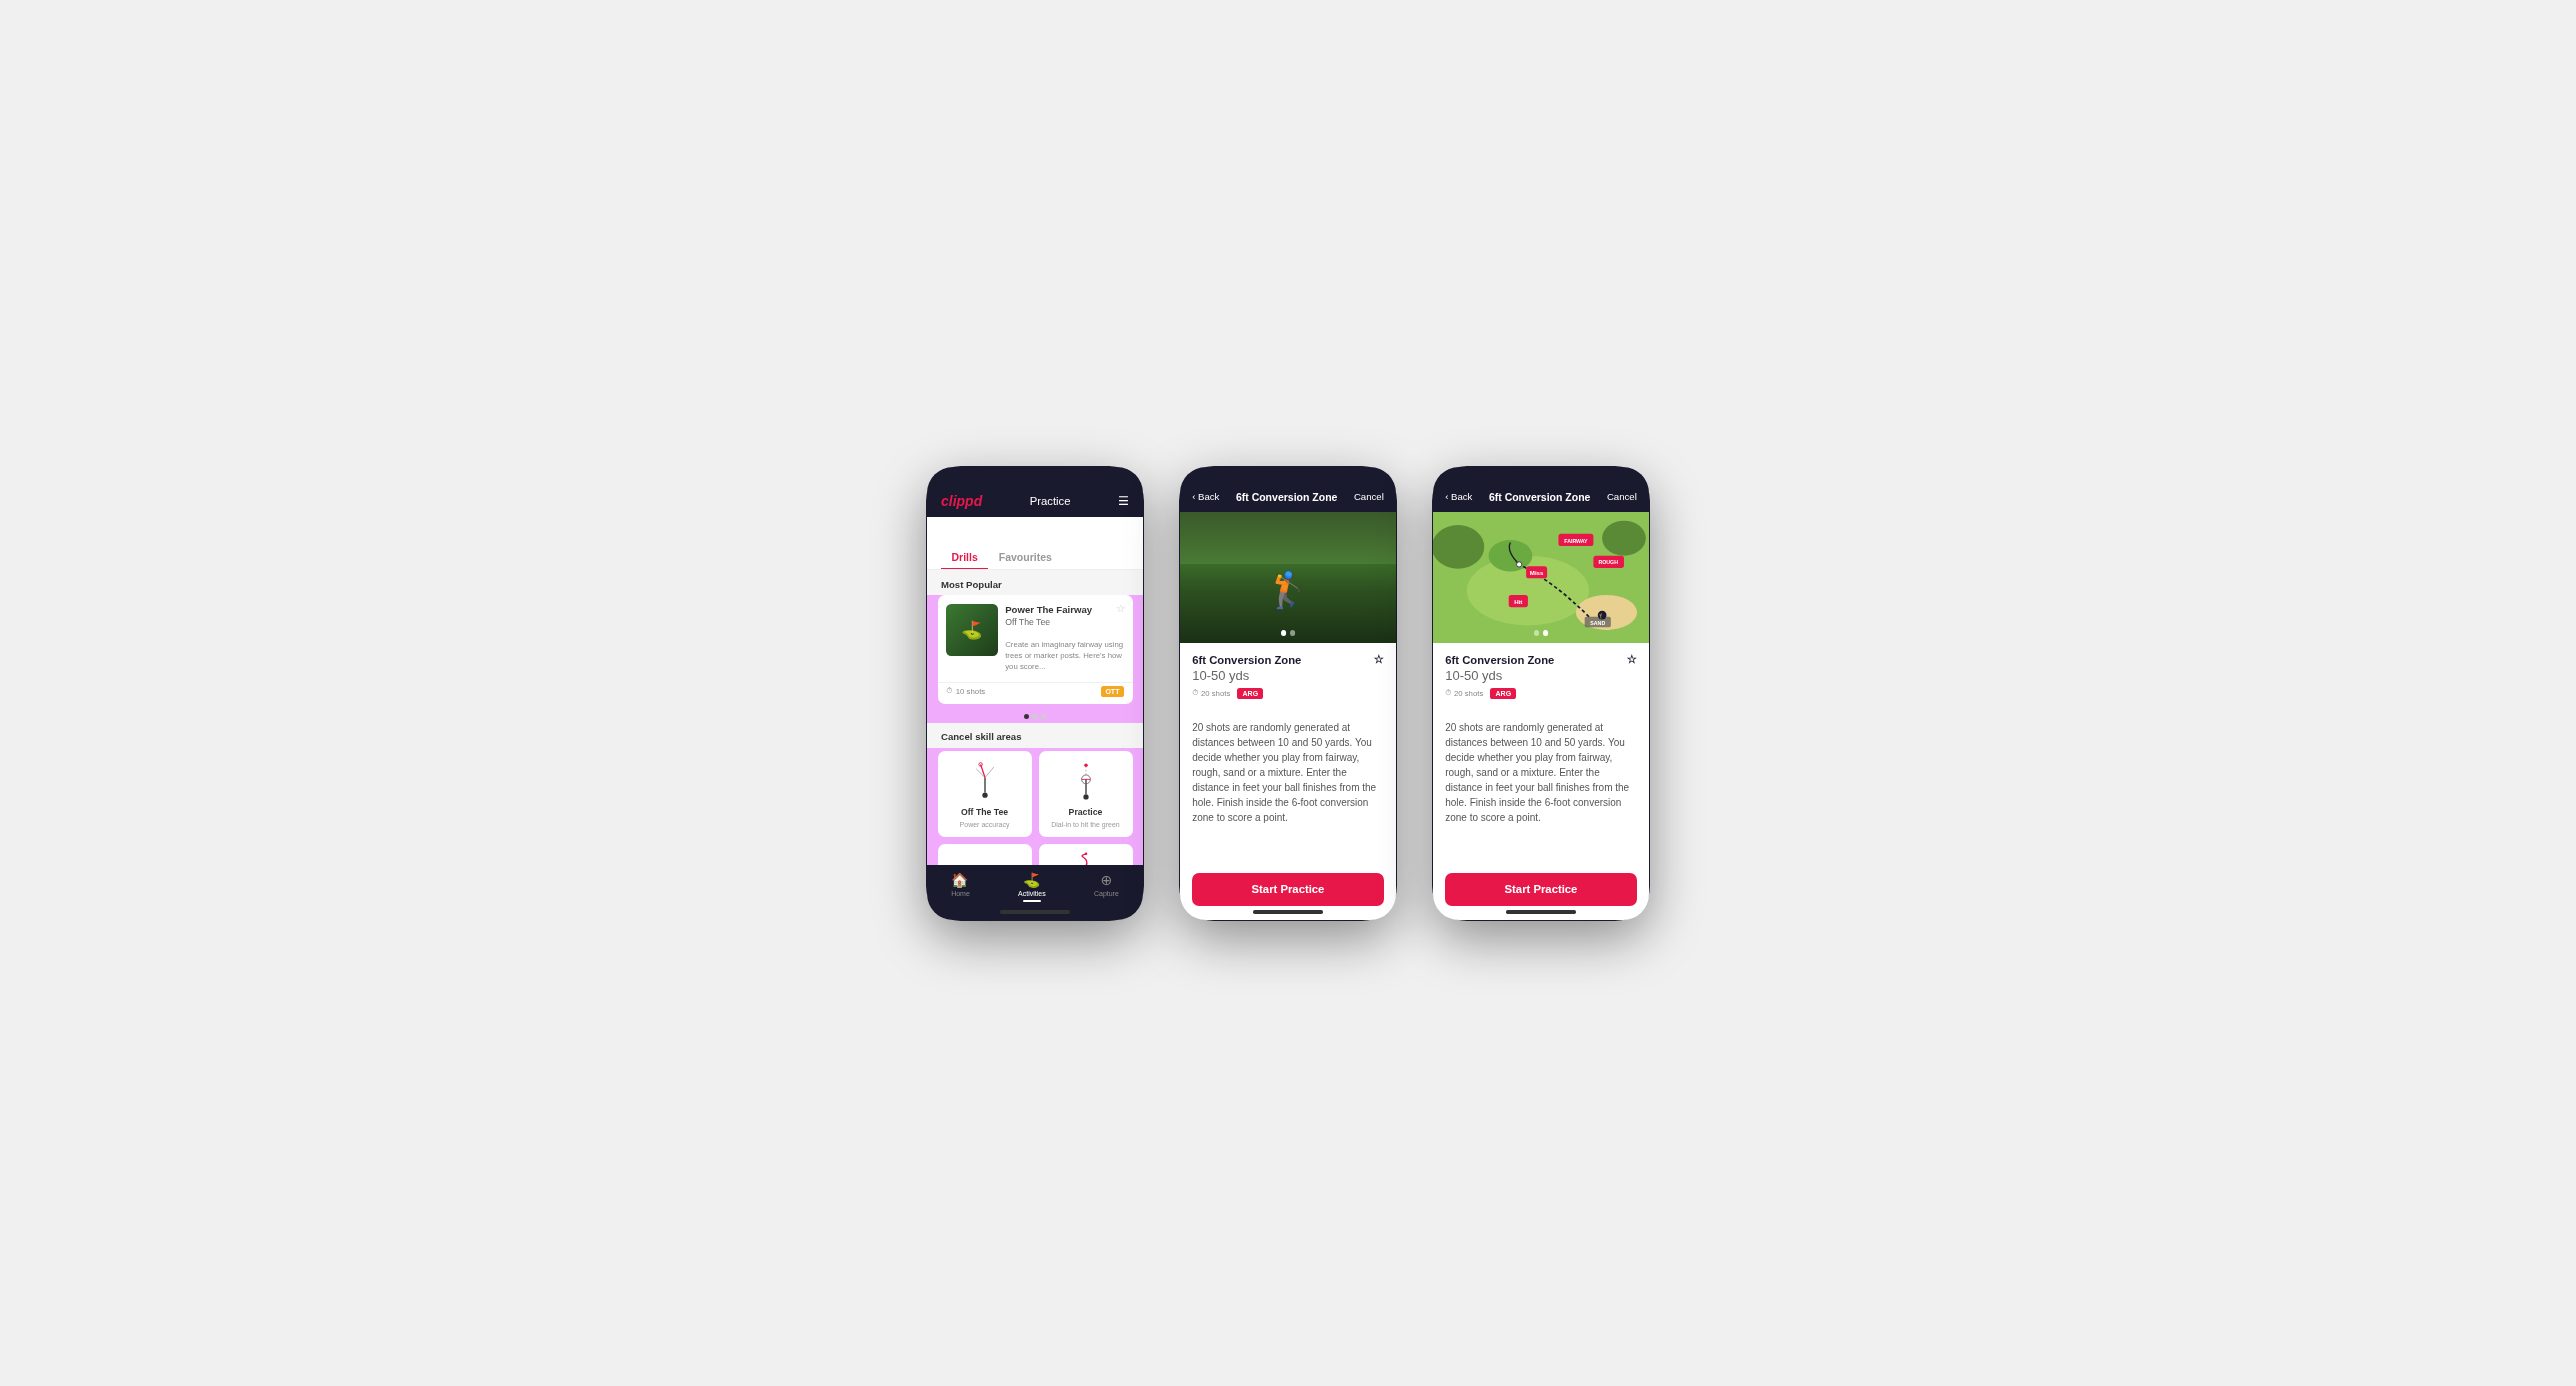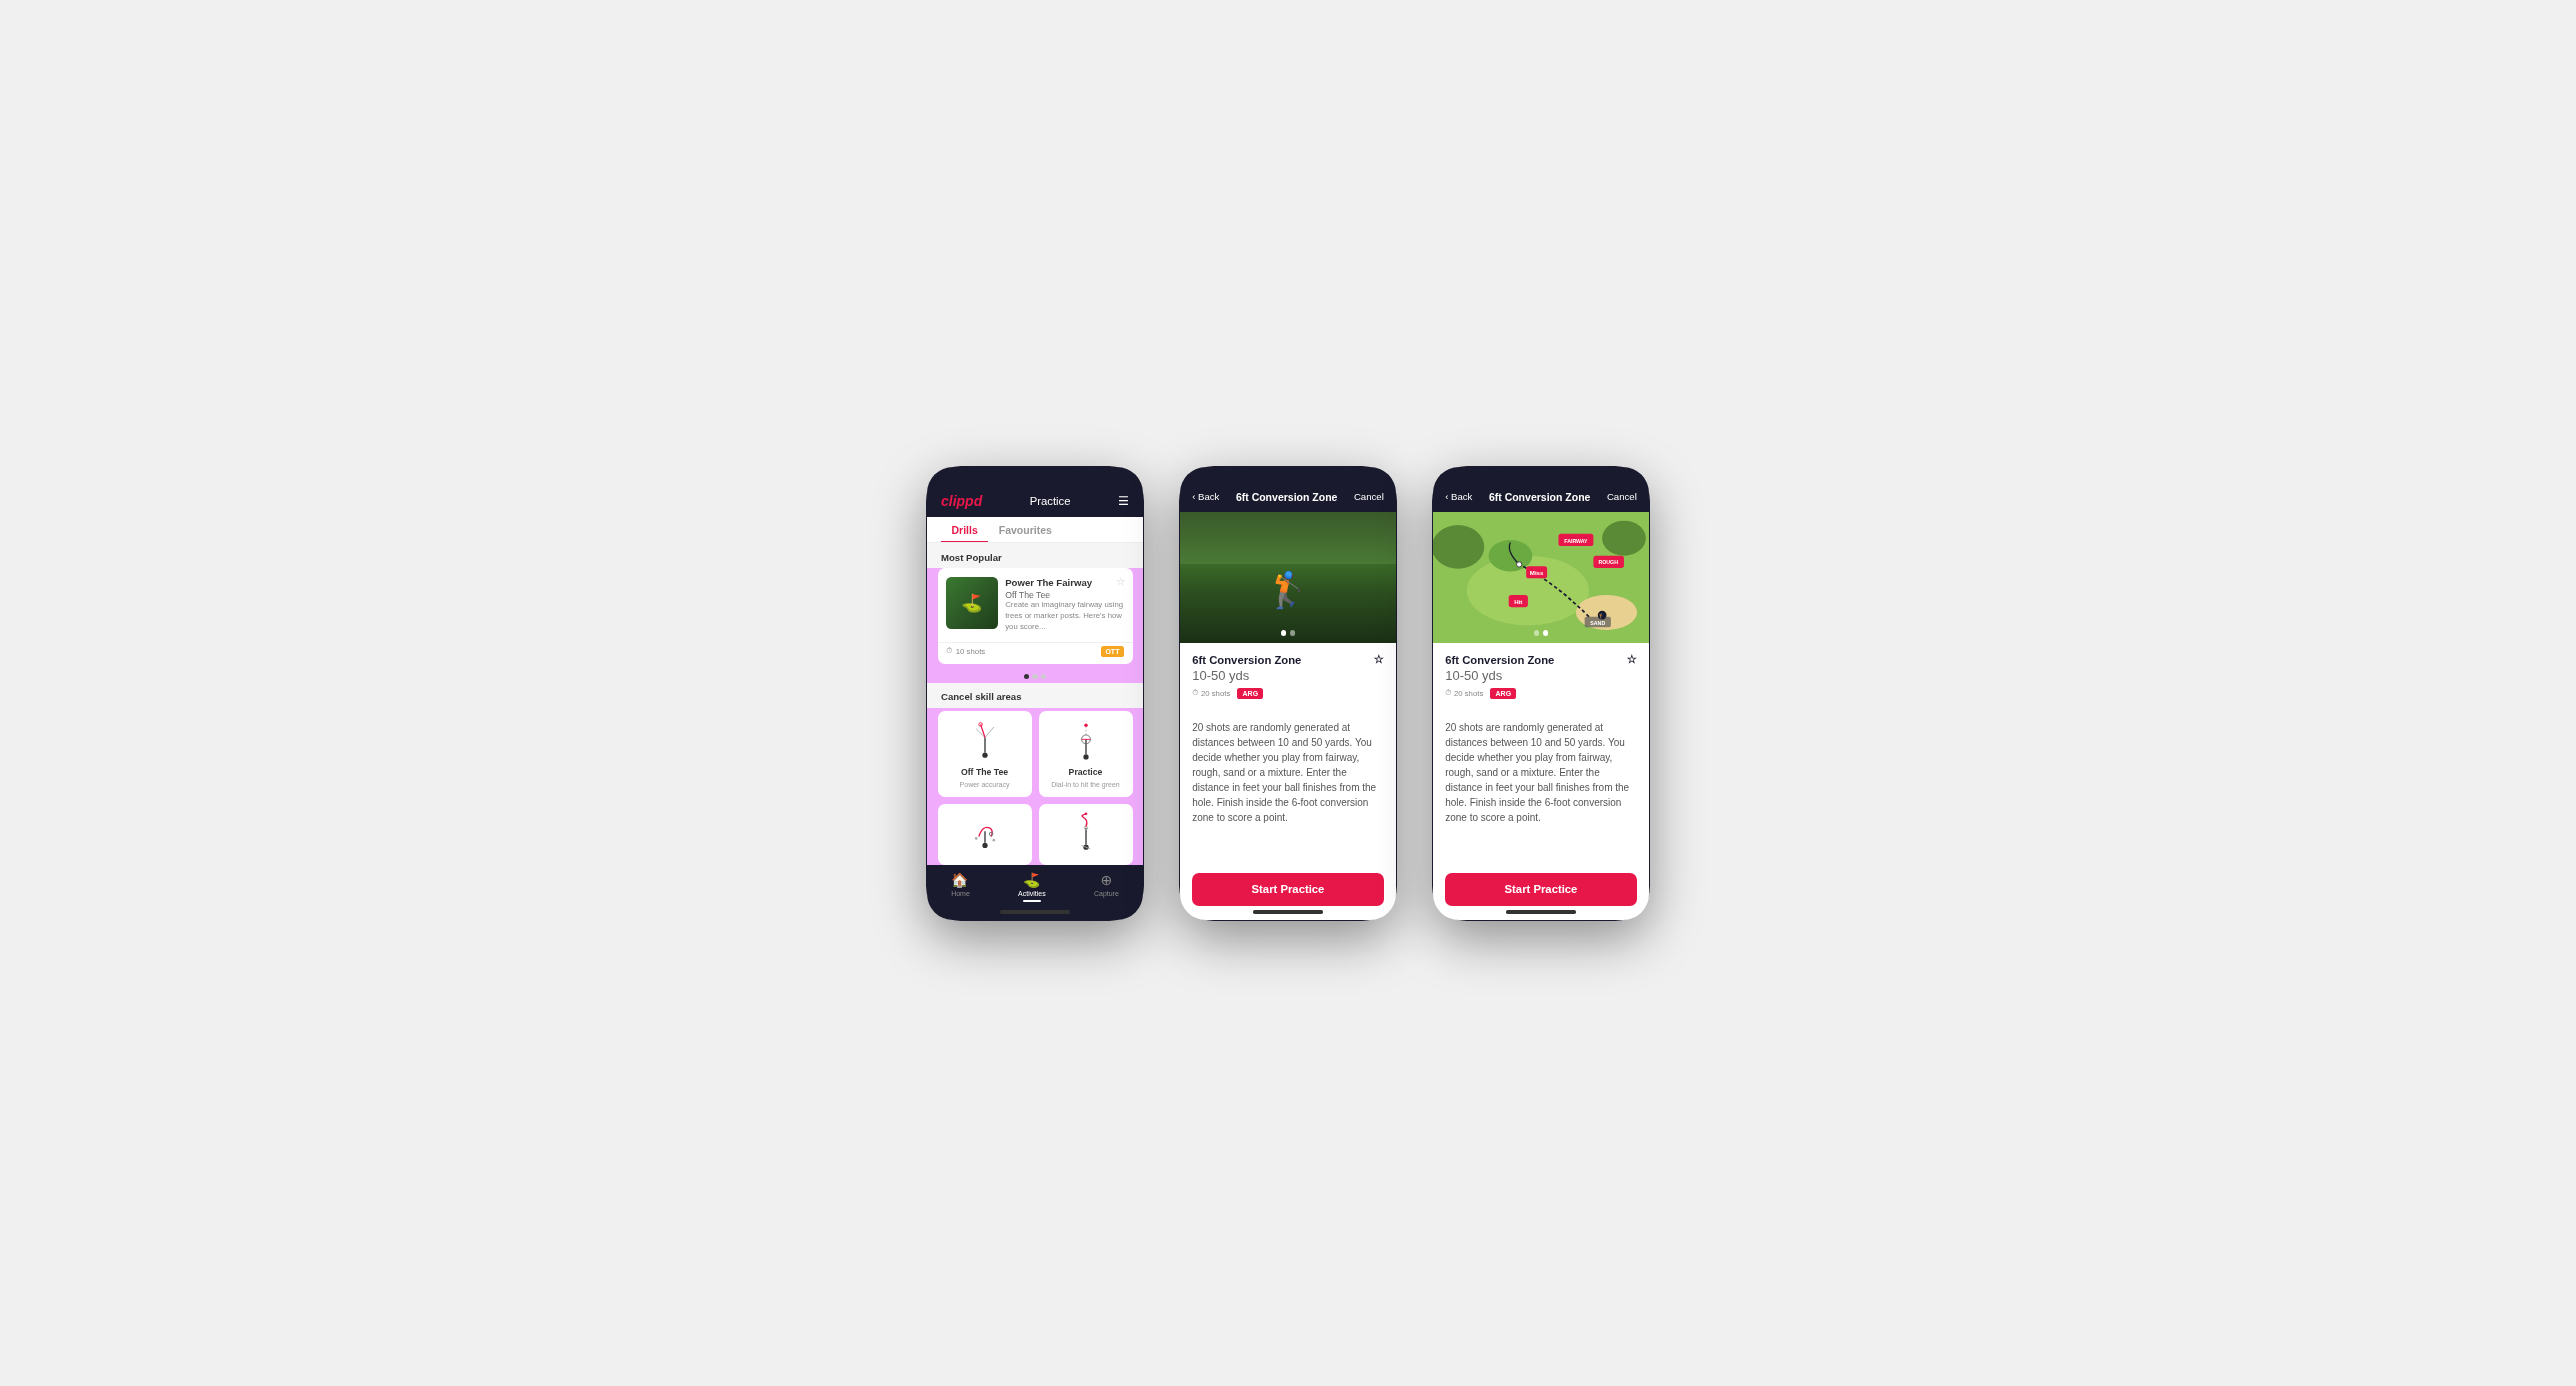--- a/index.html
+++ b/index.html
@@ -83,20 +83,21 @@
       border-bottom: 0.9px solid #eee;
       padding: 0 14px;
     }
     .p1-tab {
       padding: 7px 10.5px 5.2px;
       font-size: 10.5px;
       font-weight: 600;
       color: #999;
       cursor: pointer;
       border-bottom: 1.7px solid transparent;
+      margin-top: 27px;
     }
     .p1-tab.active {
       color: #e8174a;
       border-bottom: 1.7px solid #e8174a;
     }
     .p1-content {
       flex: 1;
       overflow-y: auto;
       background: #f0abfc;
       scrollbar-width: none;
@@ -154,21 +155,21 @@
       line-height: 1.3;
     }
     .drill-sub {
       font-size: 8.7px;
       color: #666;
       margin-top: 0.9px;
     }
     .drill-desc {
       font-size: 7.8px;
       color: #888;
-      margin-top: 0;
+      margin-top: 13px;
       line-height: 1.4;
     }
     .drill-fav {
       position: absolute;
       top: 7px;
       right: 7px;
       font-size: 10.5px;
       color: #ccc;
     }
     .drill-footer {

